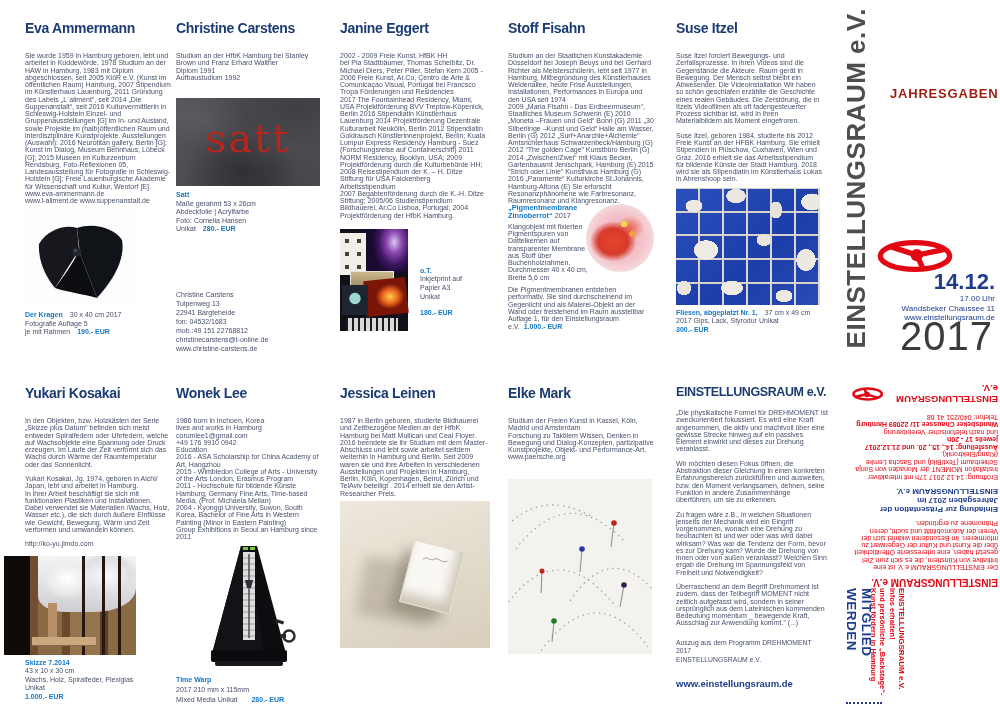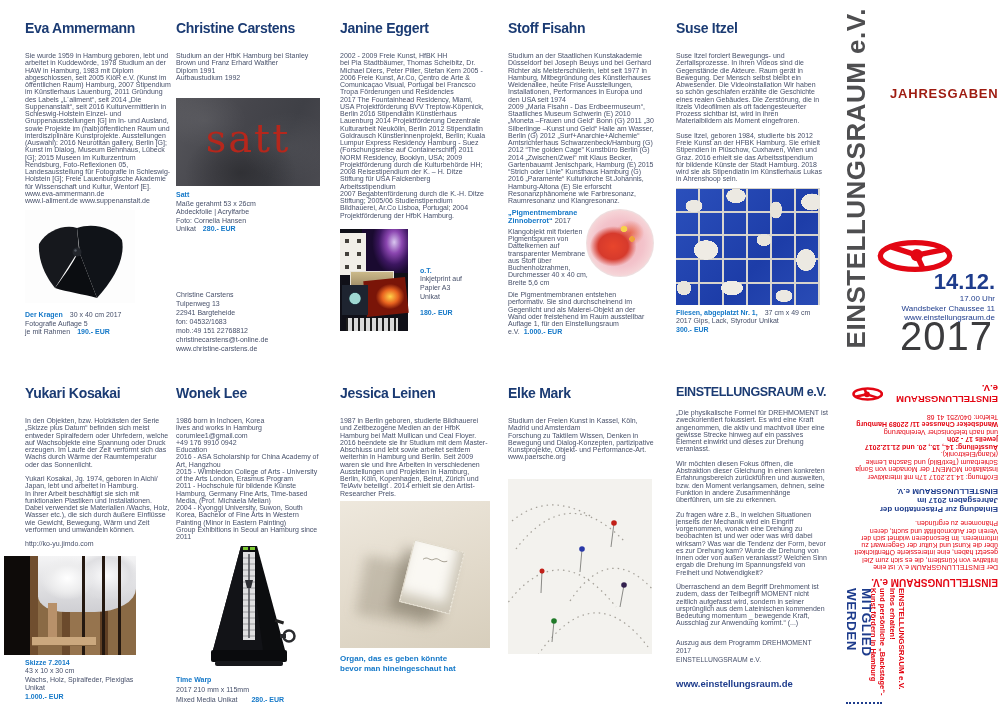--- a/index.html
+++ b/index.html
@@ -33,21 +33,21 @@
       radial-gradient(4px 4px at 7px 34px,#44403a 55%,transparent 60%),
       radial-gradient(4px 4px at 19px 34px,#44403a 55%,transparent 60%);}
   .cl-photo{position:absolute;left:10px;top:42px;width:42px;height:26px;border:1px solid #e8e4da;
     background:linear-gradient(#cbb98a,#7e6a4a);}
   .cl-fire{position:absolute;right:1px;bottom:16px;width:42px;height:36px;transform:rotate(-6deg);
     background:radial-gradient(16px 14px at 60% 50%,#ffd24a,#e8631f 50%,#7a1508 90%);}
   .cl-disc{position:absolute;left:2px;bottom:16px;width:26px;height:30px;background:#1e2430;
     background-image:radial-gradient(9px 9px at 50% 45%,#9fd8d2 0 58%,#23424a 66%,transparent 72%);}
   .cl-strip{position:absolute;left:6px;bottom:0;width:52px;height:13px;
     background:repeating-linear-gradient(90deg,#1c1c1c 0 2px,#d9d9d9 2px 6px);}
-  .mwrap{position:relative;margin-top:5px;}
+  .mwrap{position:relative;}
   .disc{position:absolute;right:0;top:0;width:68px;height:68px;border-radius:50%;
     background:
       radial-gradient(6px 5px at 38px 20px,#f7d24a 0 55%,transparent 60%),
       radial-gradient(5px 5px at 46px 30px,#f0a23a 0 55%,transparent 60%),
       radial-gradient(30px 26px at 40% 55%,#e8452c 0%,#d63a2c 50%,transparent 78%),
       radial-gradient(20px 18px at 65% 35%,#e86a50 0%,transparent 70%),
       radial-gradient(34px 34px at 50% 50%,#efb0b4 0%,#f3c3cb 70%,#f6d8da 100%);
     box-shadow:inset 0 0 0 1px #ecdfe0;}
   .mtitle{width:92px;font-size:7.3px;line-height:8.2px;}
   .mside{width:86px;font-size:7px;line-height:7.3px;margin-top:2px;}
@@ -281,22 +281,20 @@
     <p class="bio">1987 in Berlin geboren, studierte Bildhauerei und Zeitbezogene Medien an der HfbK Hamburg bei Matt Mullican und Ceal Floyer. 2016 beendete sie ihr Studium mit dem Master-Abschluss und lebt sowie arbeitet seitdem weiterhin in Hamburg und Berlin. Seit 2009 waren sie und ihre Arbeiten in verschiedenen Ausstellungen und Projekten in Hamburg, Berlin, Köln, Kopenhagen, Beirut, Zürich und TelAviv  beteiligt .  2014 erhielt sie den Artist-Researcher Preis.</p>
     <div class="organwrap">
       <div class="organ-shadow"></div>
       <div class="organ-box">
         <svg width="28" height="12" viewBox="0 0 28 12">
           <path d="M2 8 C6 3 9 9 13 5 C17 2 20 8 26 4" fill="none" stroke="#8d8676" stroke-width="0.7"></path>
         </svg>
       </div>
     </div>
     <div class="cap" style="margin-top:6px;">
-      <div class="t mline" style="font-size:8px;line-height:10px;">Organ, das es geben könnte
-bevor man hineingeschaut hat</div>
     </div>
   </section>
 
   <section class="col" style="left:508px;top:385px;">
     <h2 class="aname">Elke Mark</h2>
     <p class="bio">Studium der Freien Kunst in Kassel, Köln, Madrid und Amsterdam
 Forschung zu Taktilem Wissen, Denken in Bewegung und Dialog-Konzepten, partizipative Kunstprojekte, Objekt- und Performance-Art.
 www.paersche.org</p>
     <svg class="pins" width="144" height="175" viewBox="0 0 144 175">
       <rect width="144" height="175" fill="#f3f2ee"></rect>

